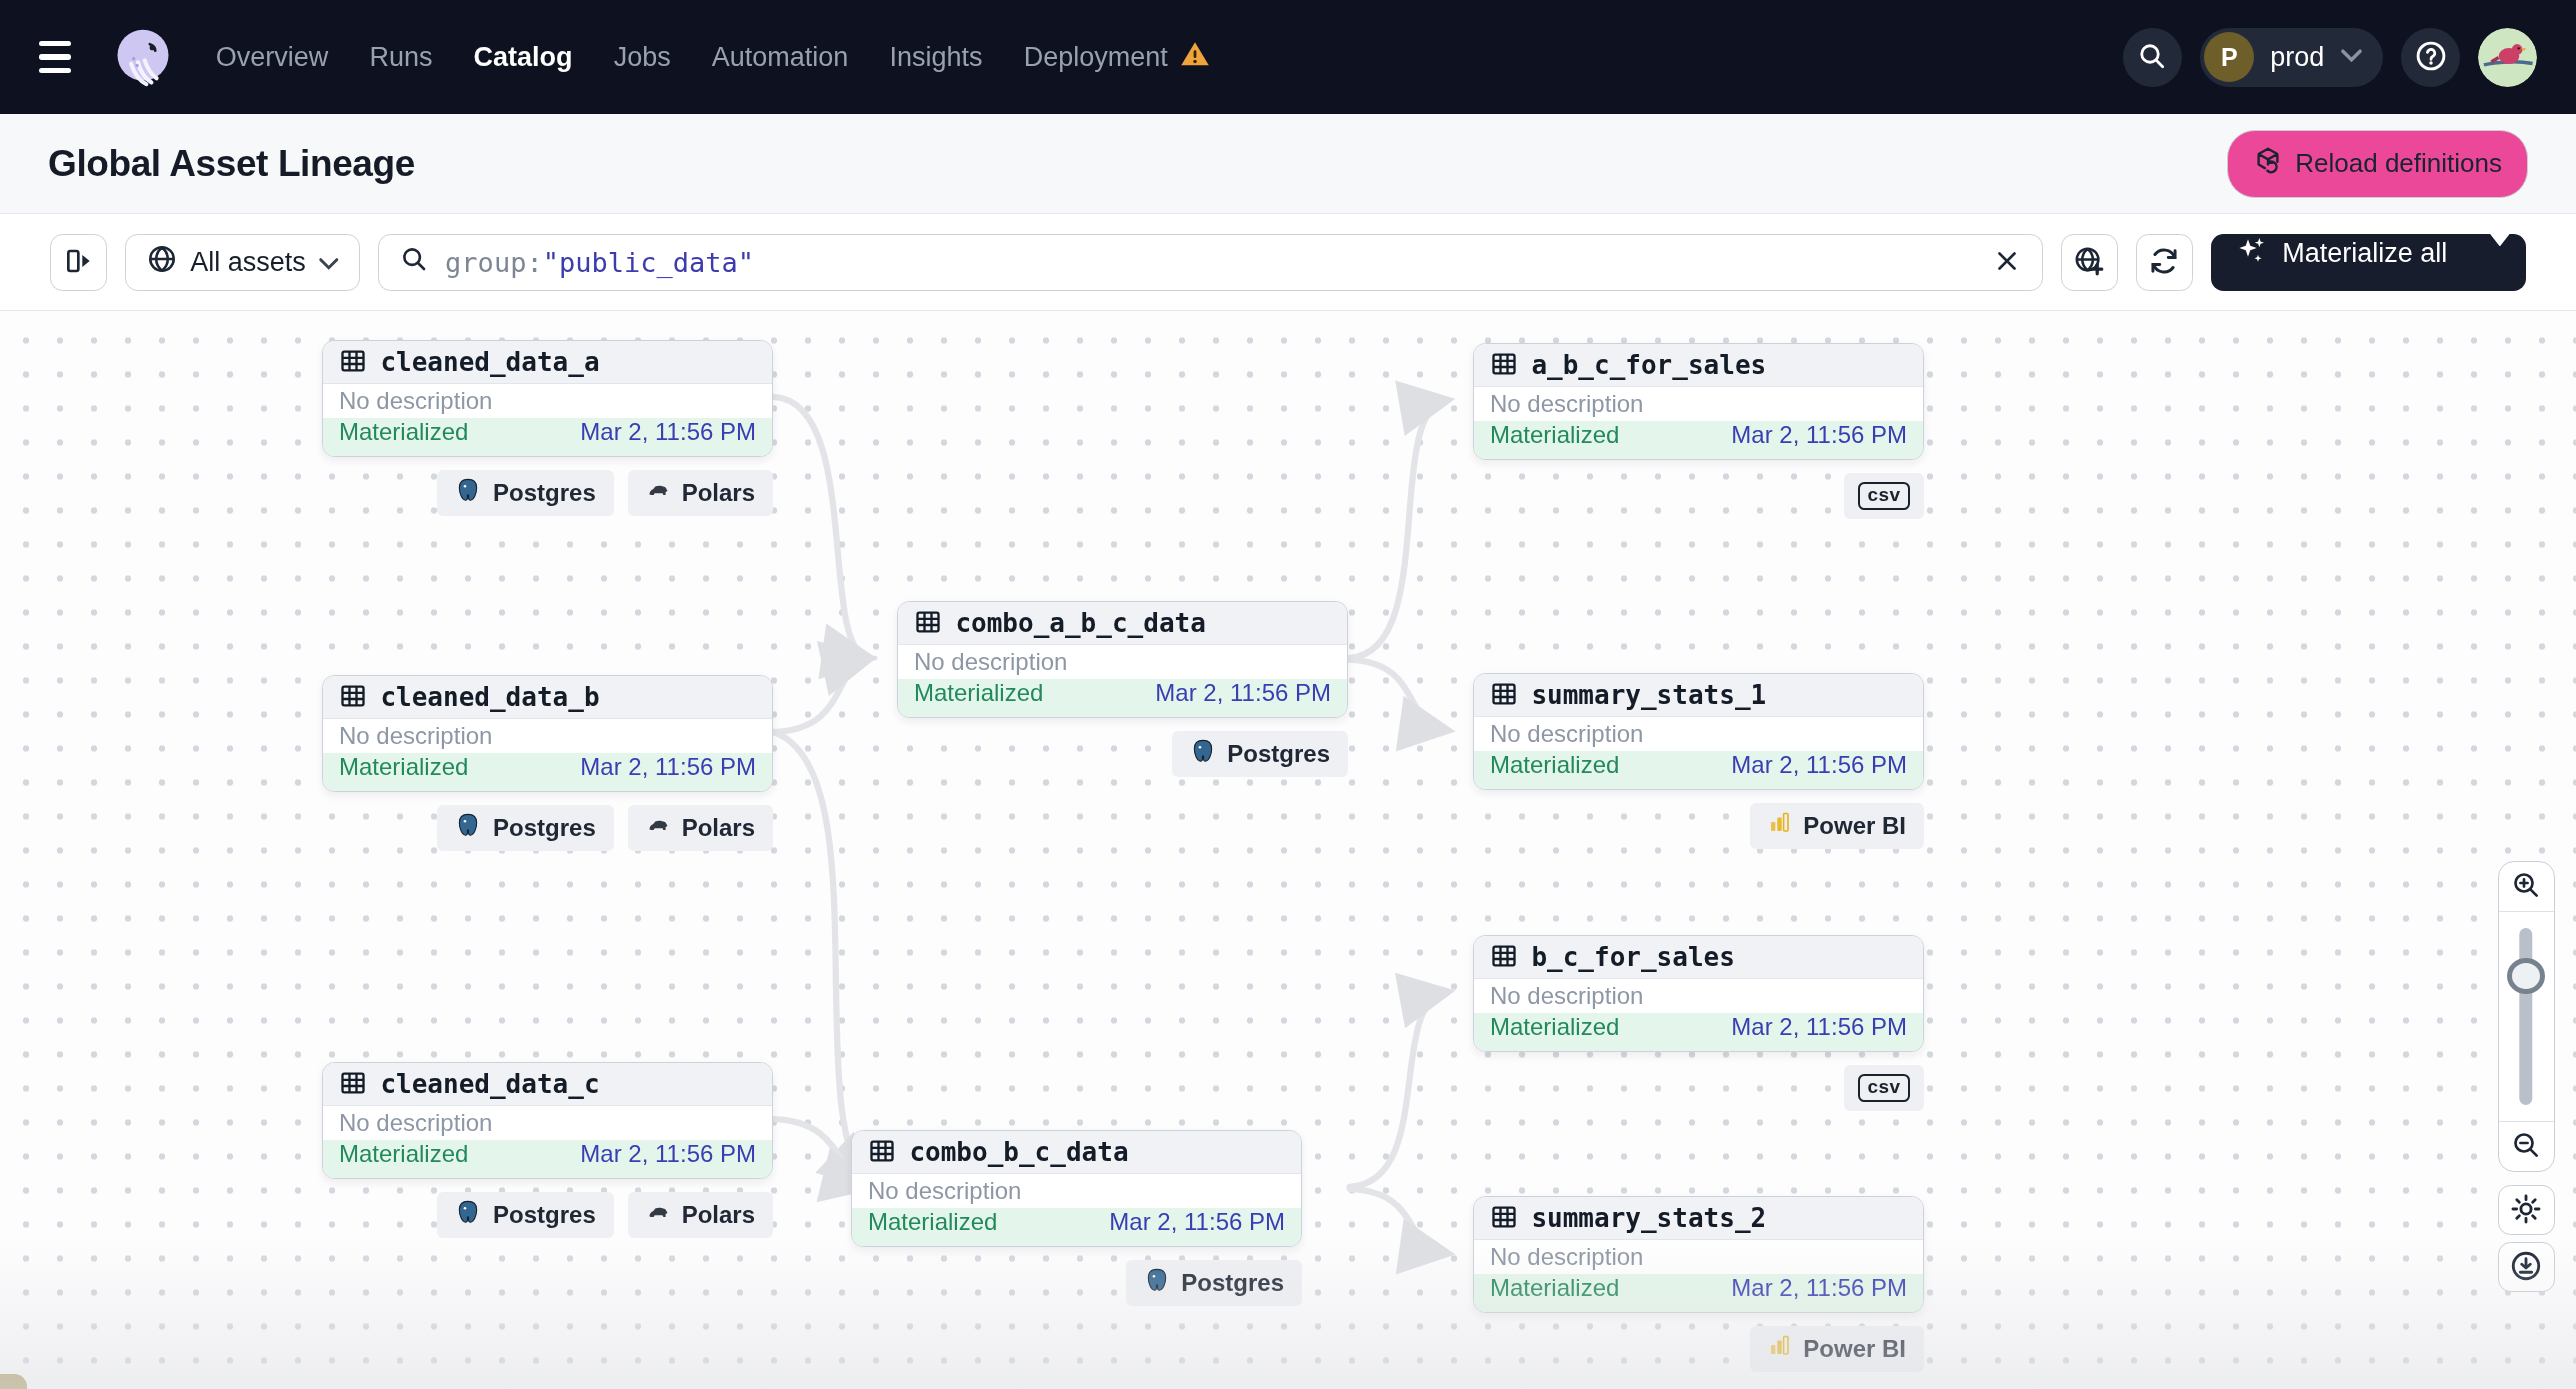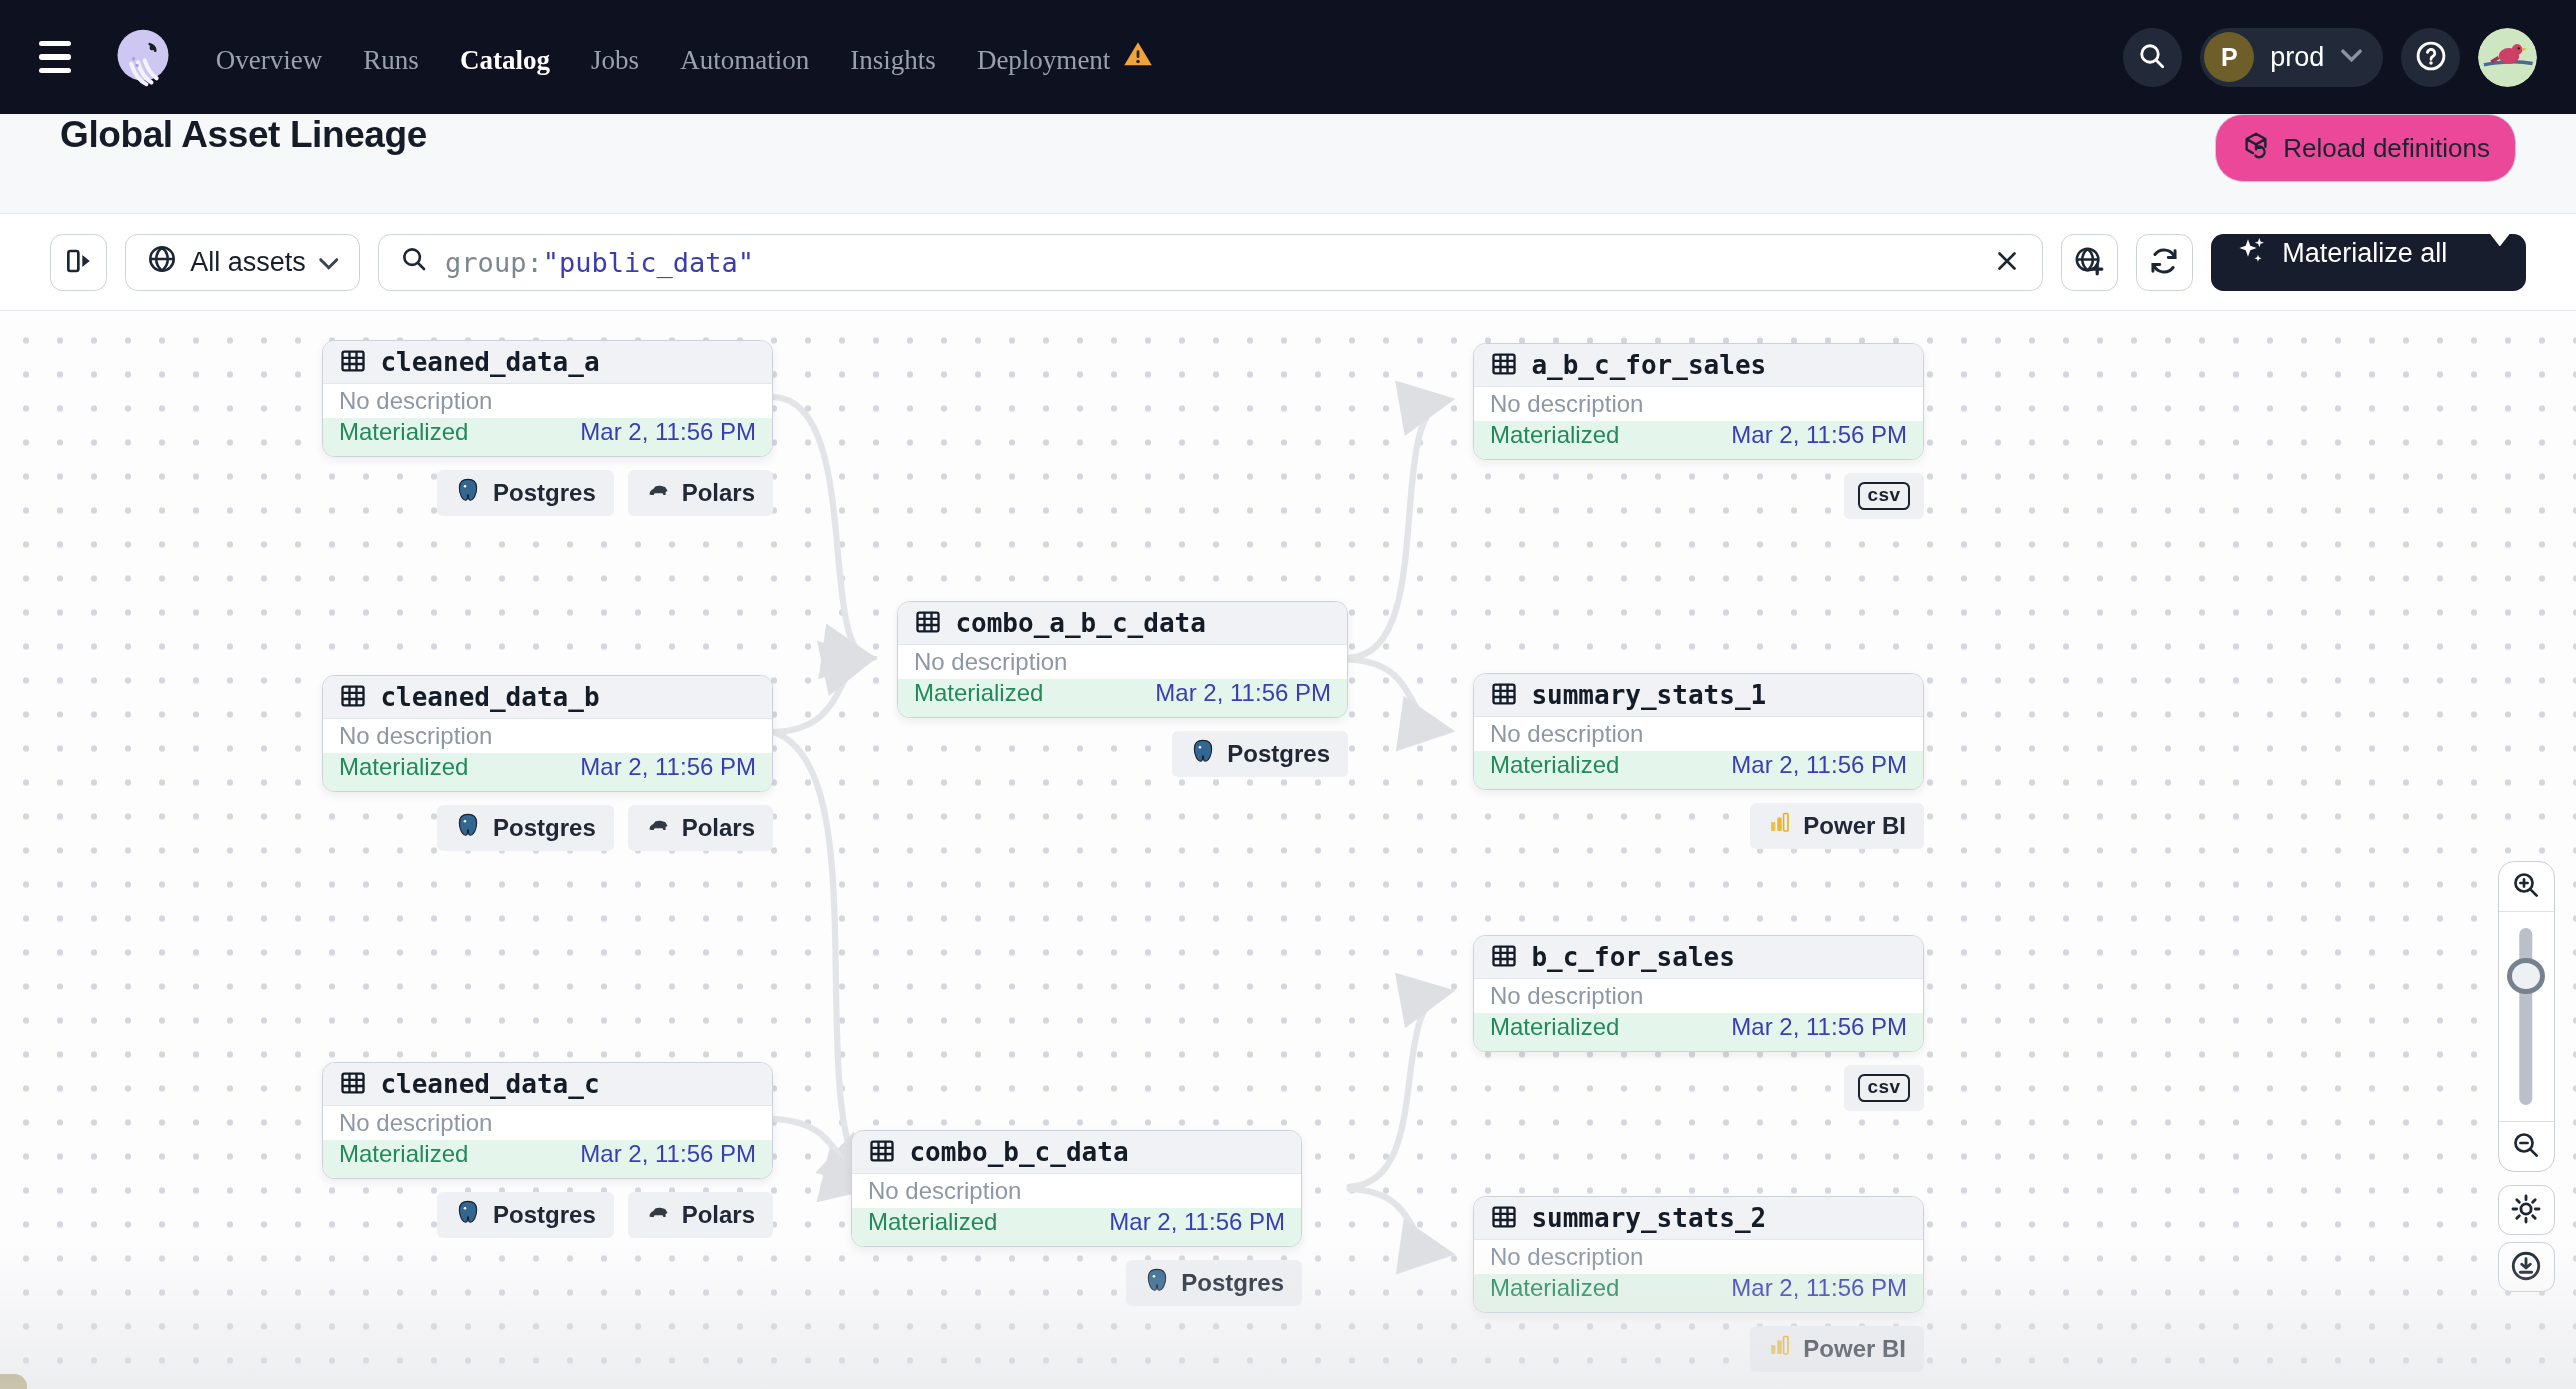--- a/index.html
+++ b/index.html
@@ -5,31 +5,31 @@
   * { margin:0; padding:0; box-sizing:border-box; }
   html,body { width:2576px; height:1389px; font-family:"Liberation Sans", sans-serif; background:#fdfdfe; overflow:hidden; }
   .mono { font-family:"DejaVu Sans Mono", monospace; }
 
   
   .topnav { height:114px; background:#0d1120; display:flex; align-items:center; padding:0 39px; }
   .hamburger { width:57px; height:57px; display:flex; flex-direction:column; justify-content:center; gap:8px; background:none; border:none; cursor:pointer; }
   .hamburger span { display:block; width:32px; height:5.4px; border-radius:2.7px; background:#ffffff; }
   .logo { width:68px; height:68px; margin:0 25px 0 12.5px; }
   .nav-items { display:flex; list-style:none; gap:12.5px; }
-  .nav-items li { padding:0 14.3px; font-size:27px; color:#99a1ae; display:flex; align-items:flex-end; gap:12.5px; cursor:pointer;font-family:Liberation Serif, serif; }
+  .nav-items li { padding:0 14.3px; font-size:27px; color:#99a1ae; display:flex; align-items:center; gap:12.5px; cursor:pointer; }
   .nav-items li.active { color:#ffffff; font-weight:700; }
   .nav-right { margin-left:auto; display:flex; align-items:center; gap:18px; }
   .icon-circle { width:59px; height:59px; border-radius:50%; background:#222938; border:none; display:flex; align-items:center; justify-content:center; cursor:pointer; }
   .env-pill { height:59px; border-radius:29.5px; background:#222938; display:flex; align-items:center; gap:16px; padding:4.5px 19.7px 4.5px 4.5px; cursor:pointer; }
   .env-avatar { width:50px; height:50px; border-radius:50%; background:#6e5e2a; color:#fff; font-size:25px; font-weight:600; display:flex; align-items:center; justify-content:center; }
   .env-name { color:#fff; font-size:27px; font-weight:500; }
   .user-avatar { width:59px; height:59px; border-radius:50%; overflow:hidden; border:none; background:none; cursor:pointer; }
 
   
-  .page-header { height:100px; background:#f7f8f9; border-bottom:1.8px solid #e3e6ea; display:flex; padding:0 60px; }
+  .page-header { height:100px; background:#f7f8f9; border-bottom:1.8px solid #e3e6ea; display:flex; align-items:center; padding:0 48px; }
   .page-title { font-size:37px; font-weight:700; color:#151c28; letter-spacing:-0.4px; }
   .reload-btn { margin-left:auto; height:68px; background:#ec4899; border:1.8px solid #c9cfd7; border-radius:28px; display:flex; align-items:center; gap:12.5px; padding:0 25px; font-size:26px; font-weight:500; color:#1b2330; cursor:pointer; }
 
   
   .toolbar { height:97px; background:#ffffff; border-bottom:1.8px solid #e3e6ea; display:flex; align-items:center; gap:18px; padding:0 50px; }
   .tb-btn { height:57px; min-width:57px; background:#fff; border:1.8px solid #ccd2da; border-radius:12.5px; display:flex; align-items:center; justify-content:center; cursor:pointer; }
   .filter-btn { padding:0 19.7px; gap:12.5px; font-size:27px; color:#171f2b; }
   .searchbox { flex:1; height:57px; border:1.8px solid #ccd2da; border-radius:12.5px; display:flex; align-items:center; gap:16px; padding:0 19.7px; font-size:27px; cursor:text; background:#fff; }
   .query-key { color:#7d8794; }
   .query-val { color:#3c3cae; }

